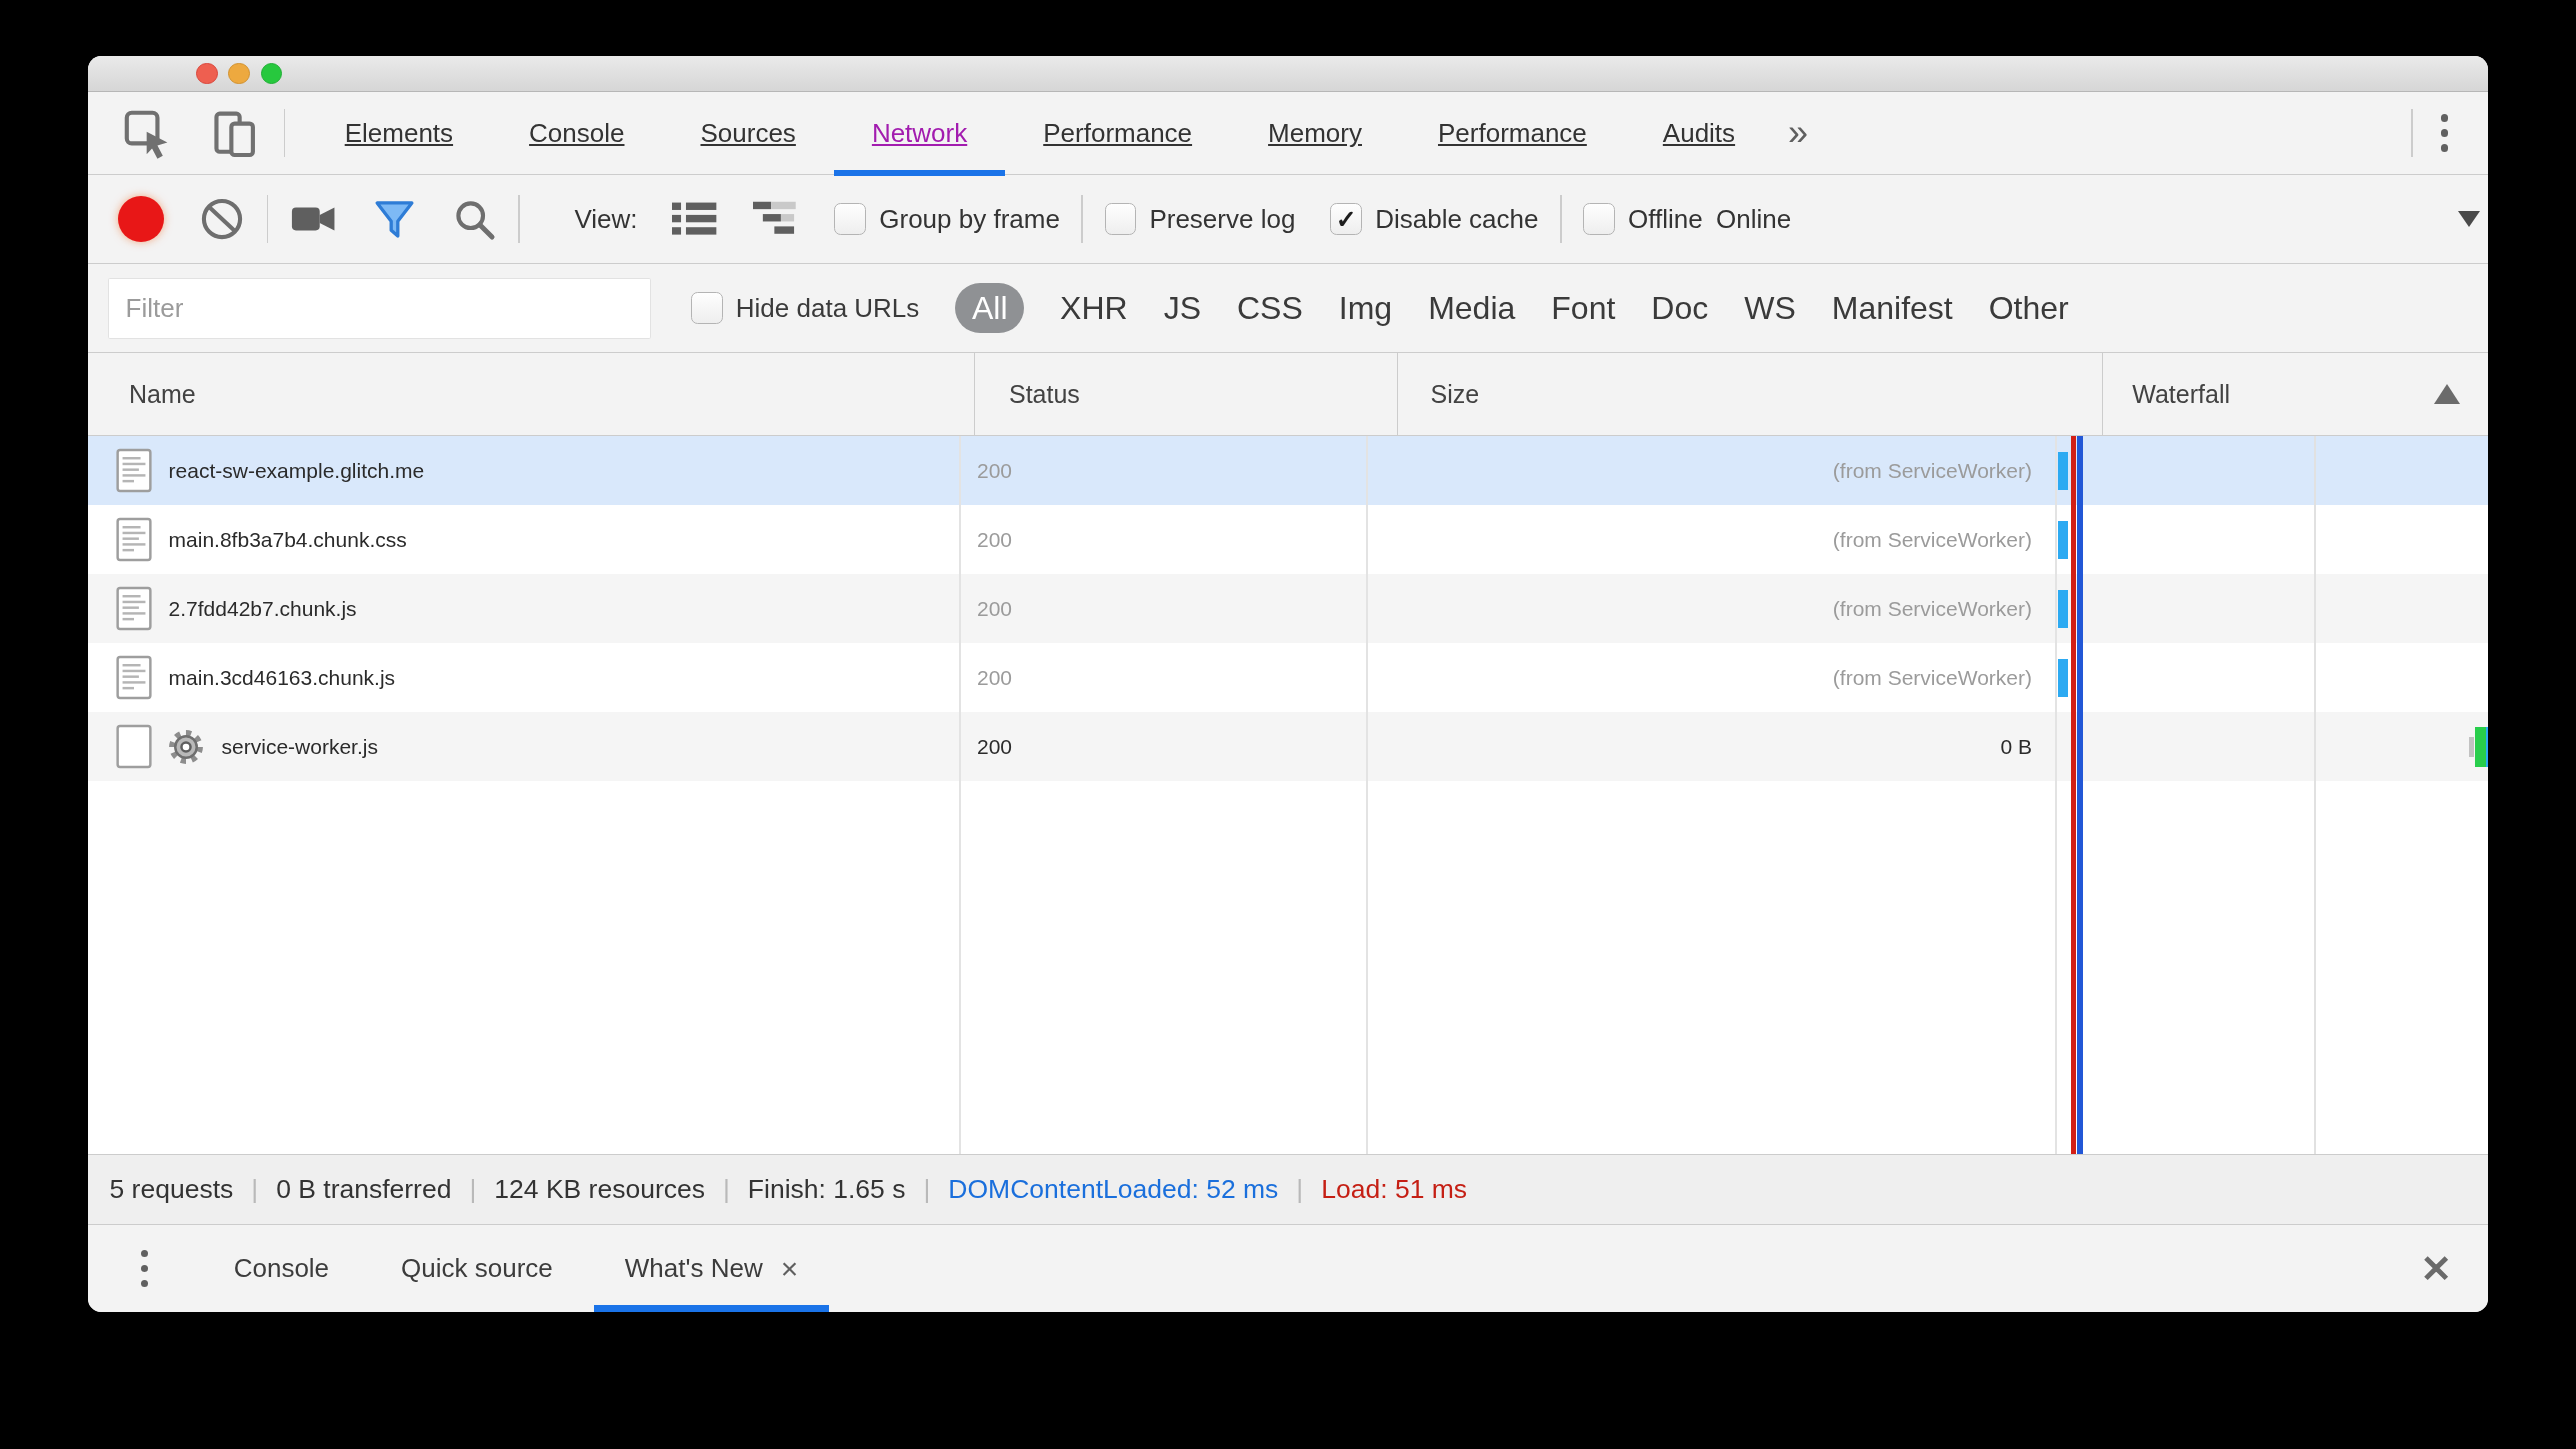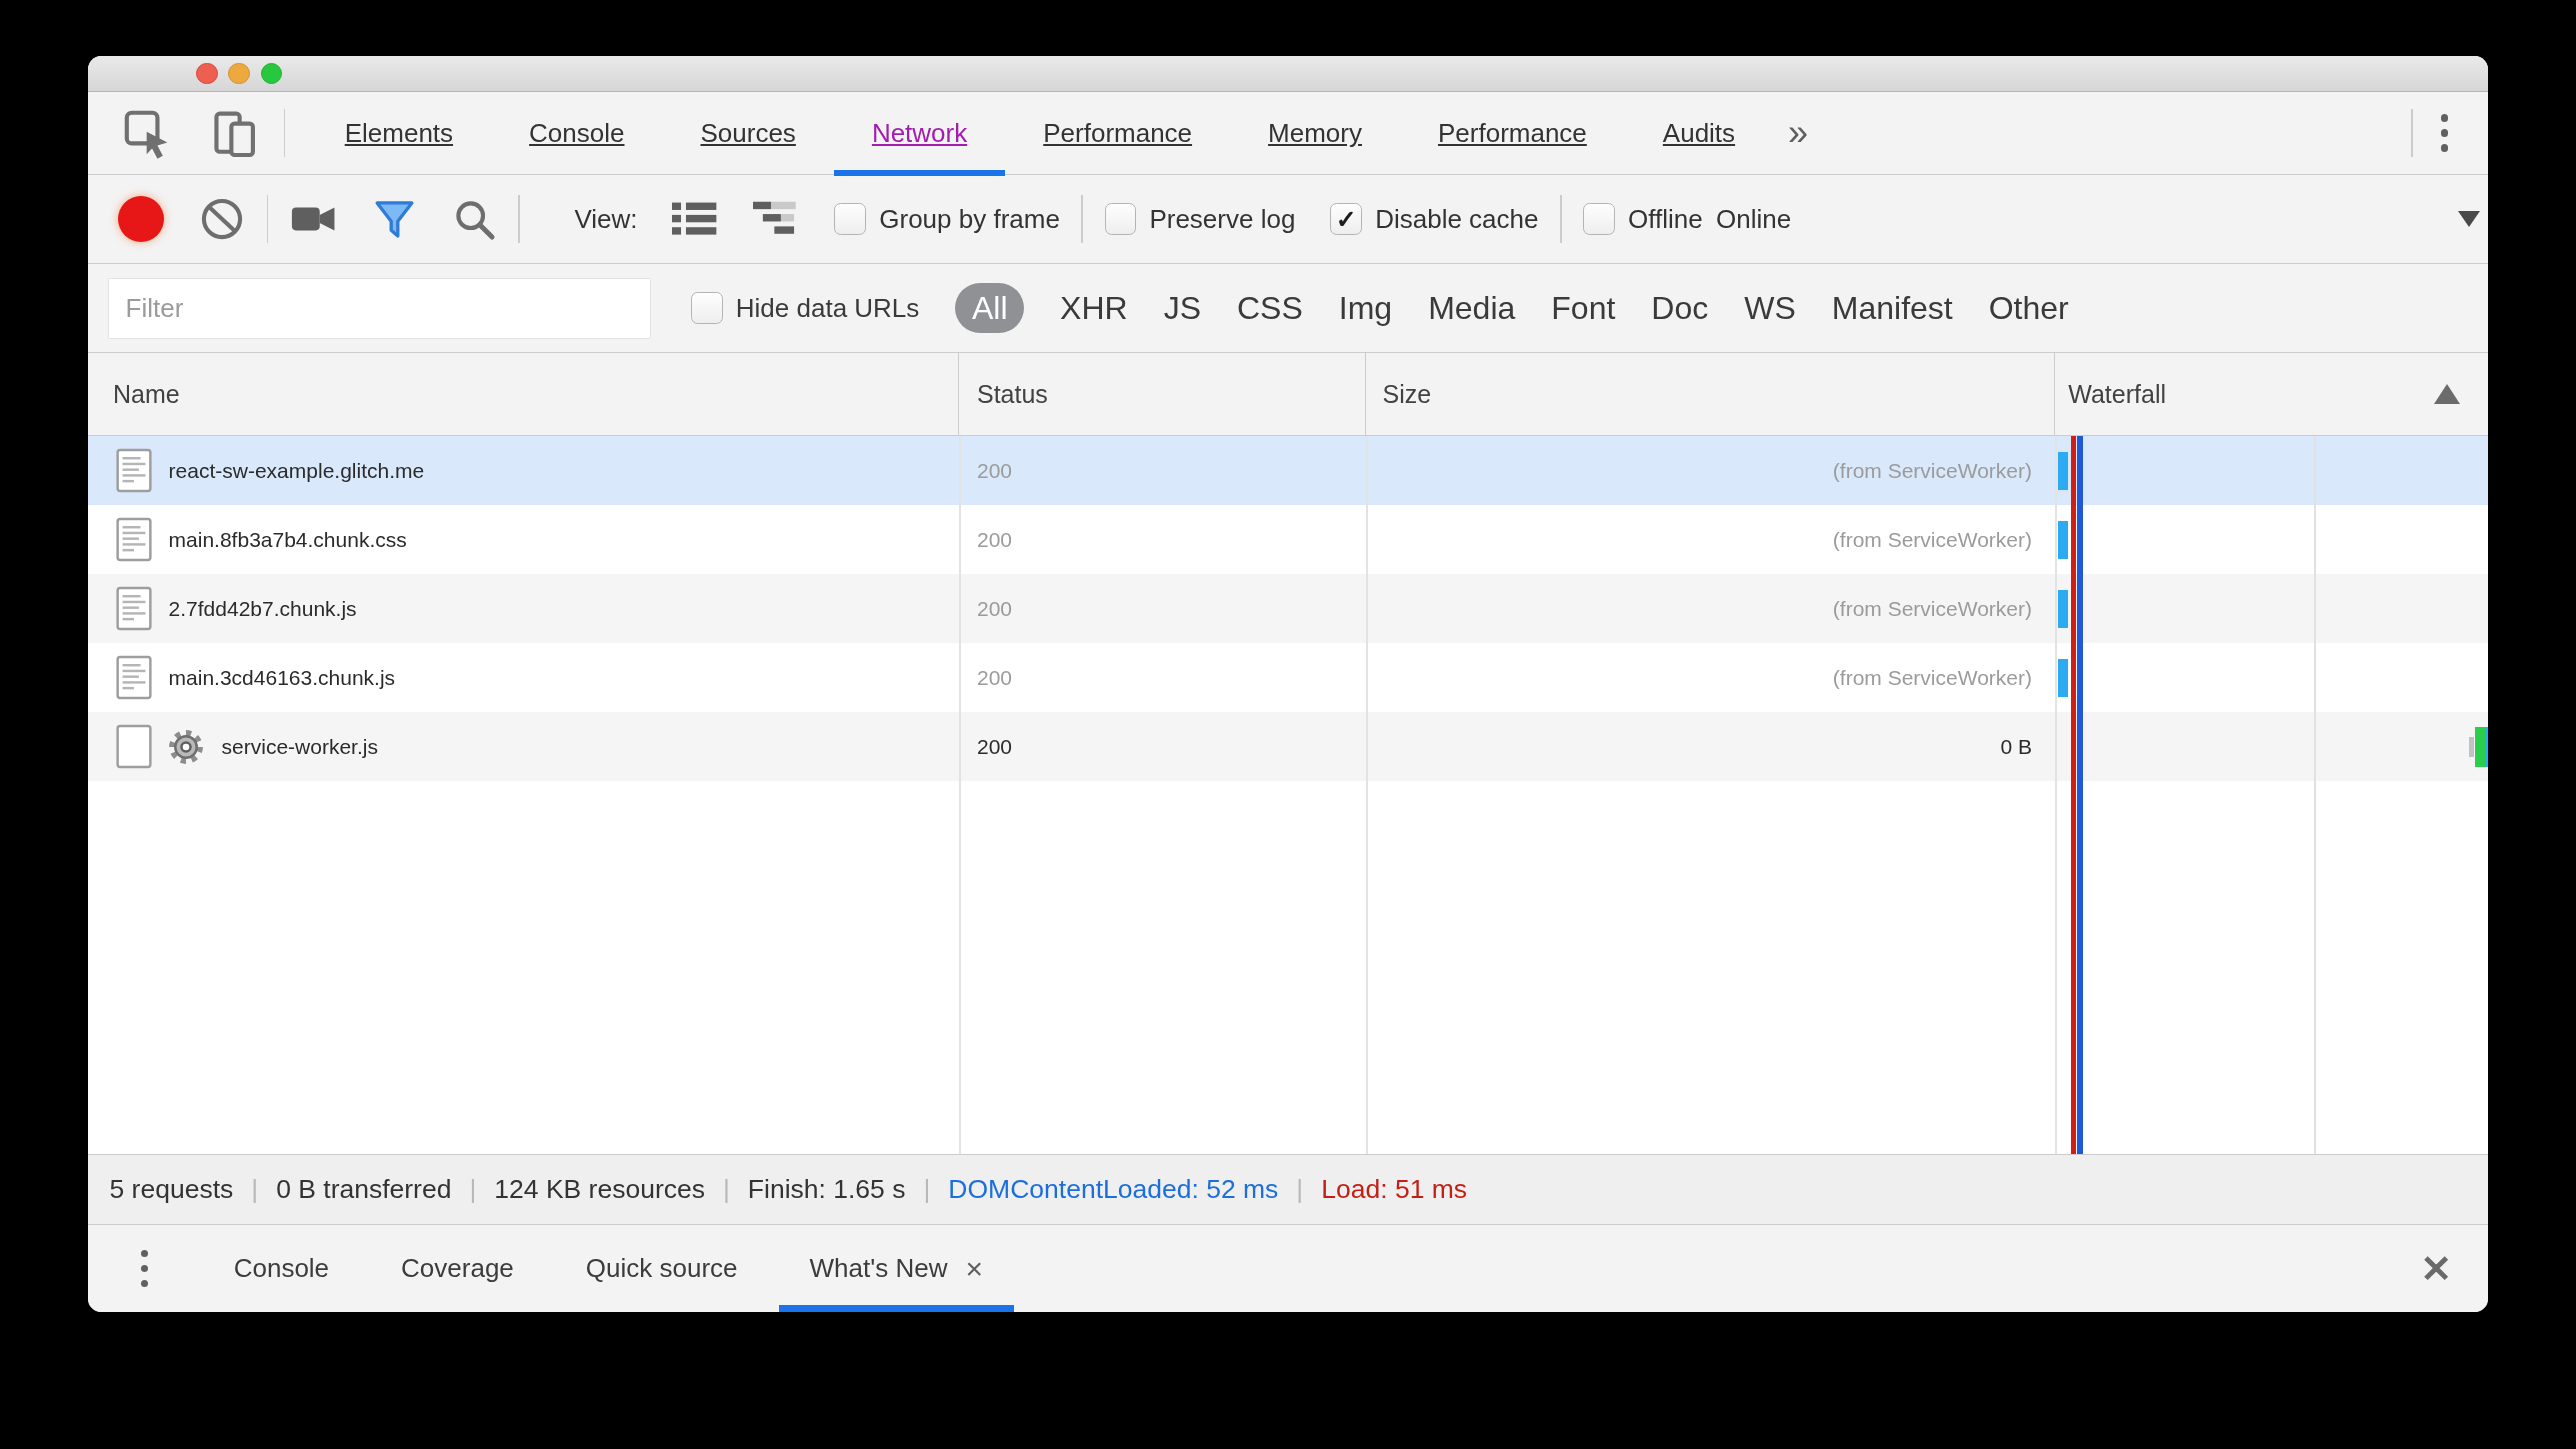--- a/index.html
+++ b/index.html
@@ -60,21 +60,21 @@
   .filter-input { width:543px; height:61px; border:0.8px solid #e2e2e2; background:#fff; border-radius:1.7px;
     font-family:inherit; font-size:26px; color:#333; padding:0 16.6px; outline:none; }
   .filter-input::placeholder { color:#9b9b9b; }
   .filterbar .chk { margin-left:40px; }
   .pills { display:flex; align-items:center; gap:36px; margin-left:36px; }
   .pill { background:none; border:none; font-family:inherit; font-size:32px; color:#3a3a3a; cursor:pointer; padding:6.6px 0; }
   .pill.active { background:#8f9194; color:#fff; border-radius:827px; padding:6.6px 16.6px; }
   
   .grid-header { height:83px; flex:0 0 83px; display:flex; background:#f3f3f3;
     border-bottom:1.7px solid #ccc; font-size:25px; color:#424242; }
-  .gh-cell { display:flex; align-items:center; border-right:1.7px solid #ccc; padding-left:25px; }
+  .gh-cell { display:flex; align-items:center; border-right:1.7px solid #ccc; padding-left:25px;margin-left:16px; }
   .gh-name { width:871px; flex:0 0 871px; }
   .gh-status { width:407px; flex:0 0 407px; padding-left:18px; }
   .gh-size { width:689px; flex:0 0 689px; padding-left:16.6px; }
   .gh-wf { flex:1; border-right:none; position:relative; padding-left:13.3px; }
   .sort-asc { position:absolute; right:28px; top:50%; margin-top:-10px; width:0; height:0;
     border-left:13.3px solid transparent; border-right:13.3px solid transparent; border-bottom:20px solid #6b6b6b; }
   
   .grid-body { position:relative; flex:1; background:#fff; overflow:hidden; }
   .data-row { display:flex; height:69px; font-size:21px; color:#2b2b2b; cursor:default; }
   .data-row:nth-child(odd) { background:#f5f5f5; }
@@ -534,24 +534,20 @@
           <i></i>
           <i></i>
         </button>
       <div class="drawer-tabs">
 
           <button class="drawer-tab">
             <span>Console</span>
 
           </button>
 
-          <button class="drawer-tab">
-            <span>Coverage</span>
-
-          </button>
 
           <button class="drawer-tab">
             <span>Quick source</span>
 
           </button>
 
           <button class="drawer-tab active closable">
             <span>What's New</span>
             <span class="tab-close">×</span>
           </button>

